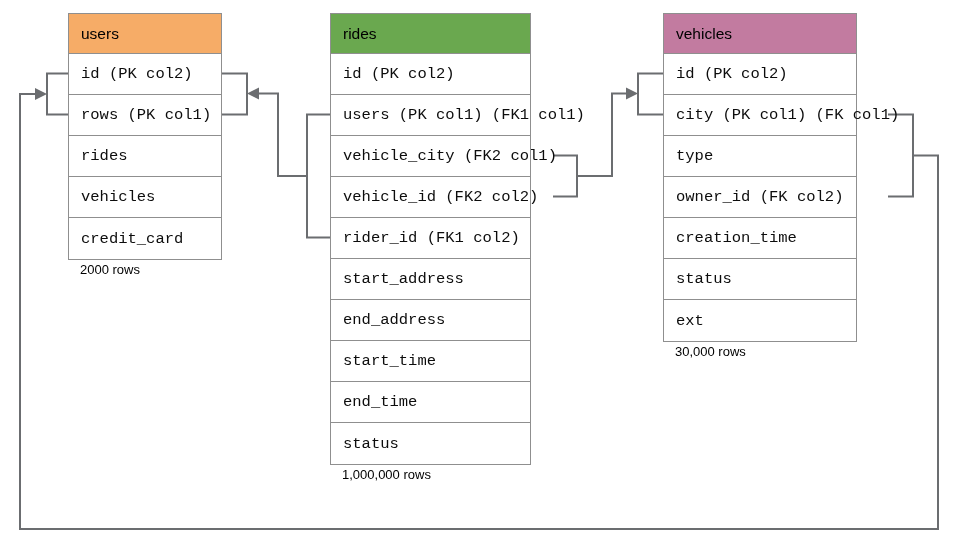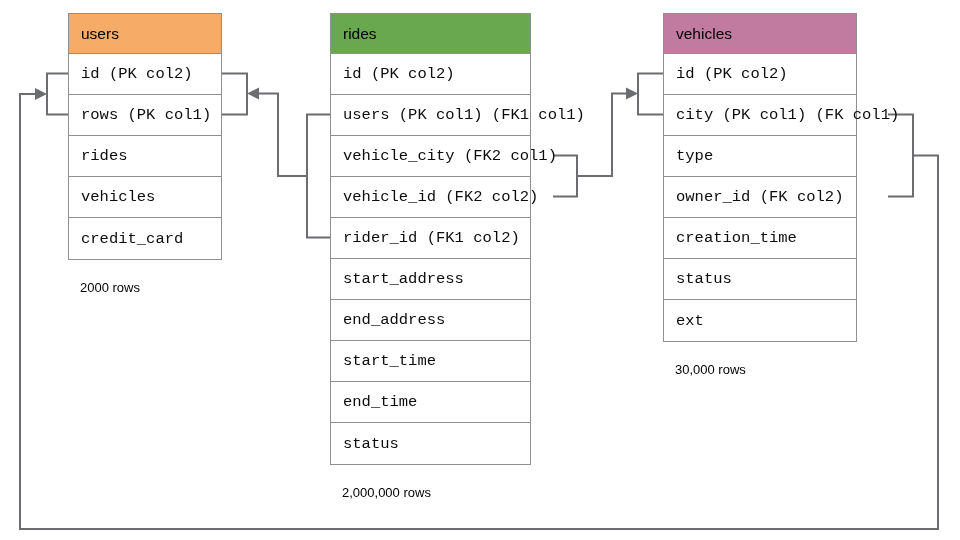--- a/index.html
+++ b/index.html
@@ -39,21 +39,21 @@
     display:flex;align-items:center;
     padding-left:12px;
     font-size:15.5px;
     border-bottom:1px solid var(--border);
     background:#fff;
     white-space:nowrap;
     font-family:Liberation Mono, monospace;
   }
   .row:last-child{border-bottom:none;text-align:center;}
   .cnt{
-    margin-top:20px;
+    margin-top:2px;
     padding-left:12px;
     font-size:13px;
     color:#000;
   }
 </style>
 </head>
 <body>
 
 <div class="canvas">
 
@@ -100,21 +100,21 @@
           <div class="row">users (PK col1) (FK1 col1)</div>
           <div class="row">vehicle_city (FK2 col1)</div>
           <div class="row">vehicle_id (FK2 col2)</div>
           <div class="row">rider_id (FK1 col2)</div>
           <div class="row">start_address</div>
           <div class="row">end_address</div>
           <div class="row">start_time</div>
           <div class="row">end_time</div>
           <div class="row">status</div>
         </div>
-        <div class="cnt">2,000,000 rows</div>
+        <div class="cnt">1,000,000 rows</div>
       </div>
       <div class="tbl" style="left: 663px; top: 13px; width: 194px;">
         <div class="box">
           <div class="hdr" style="background: rgb(194, 123, 160);">vehicles</div>
           <div class="row">id (PK col2)</div>
           <div class="row">city (PK col1) (FK col1)</div>
           <div class="row">type</div>
           <div class="row">owner_id (FK col2)</div>
           <div class="row">creation_time</div>
           <div class="row">status</div>

